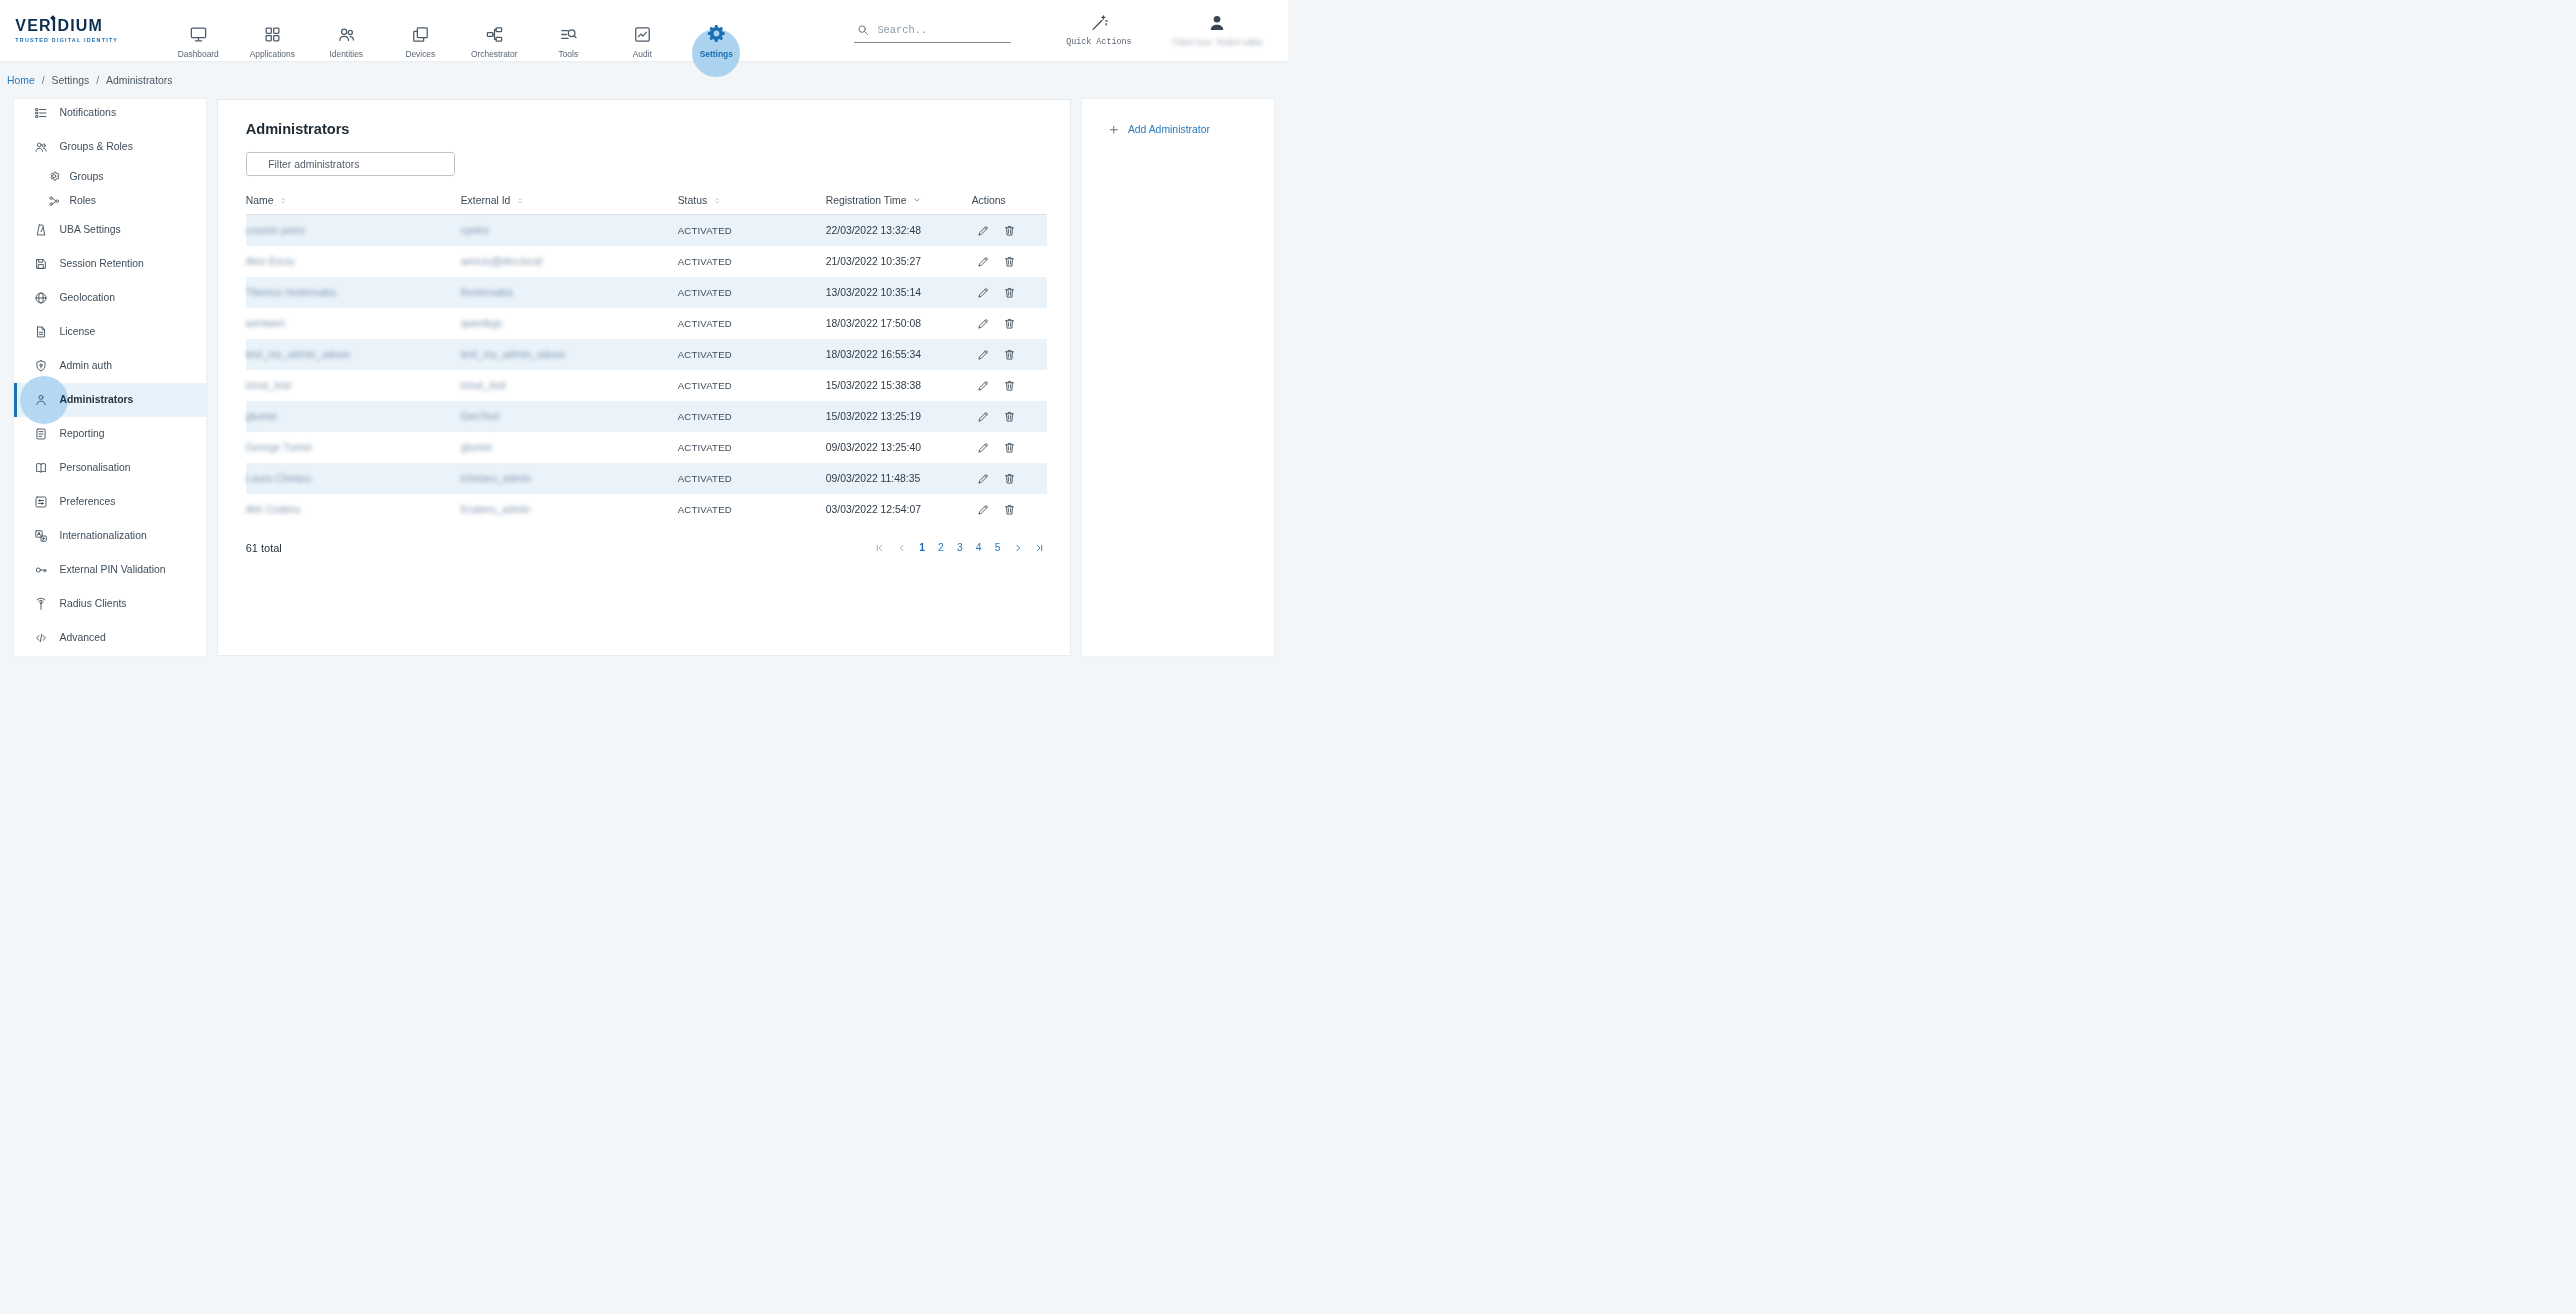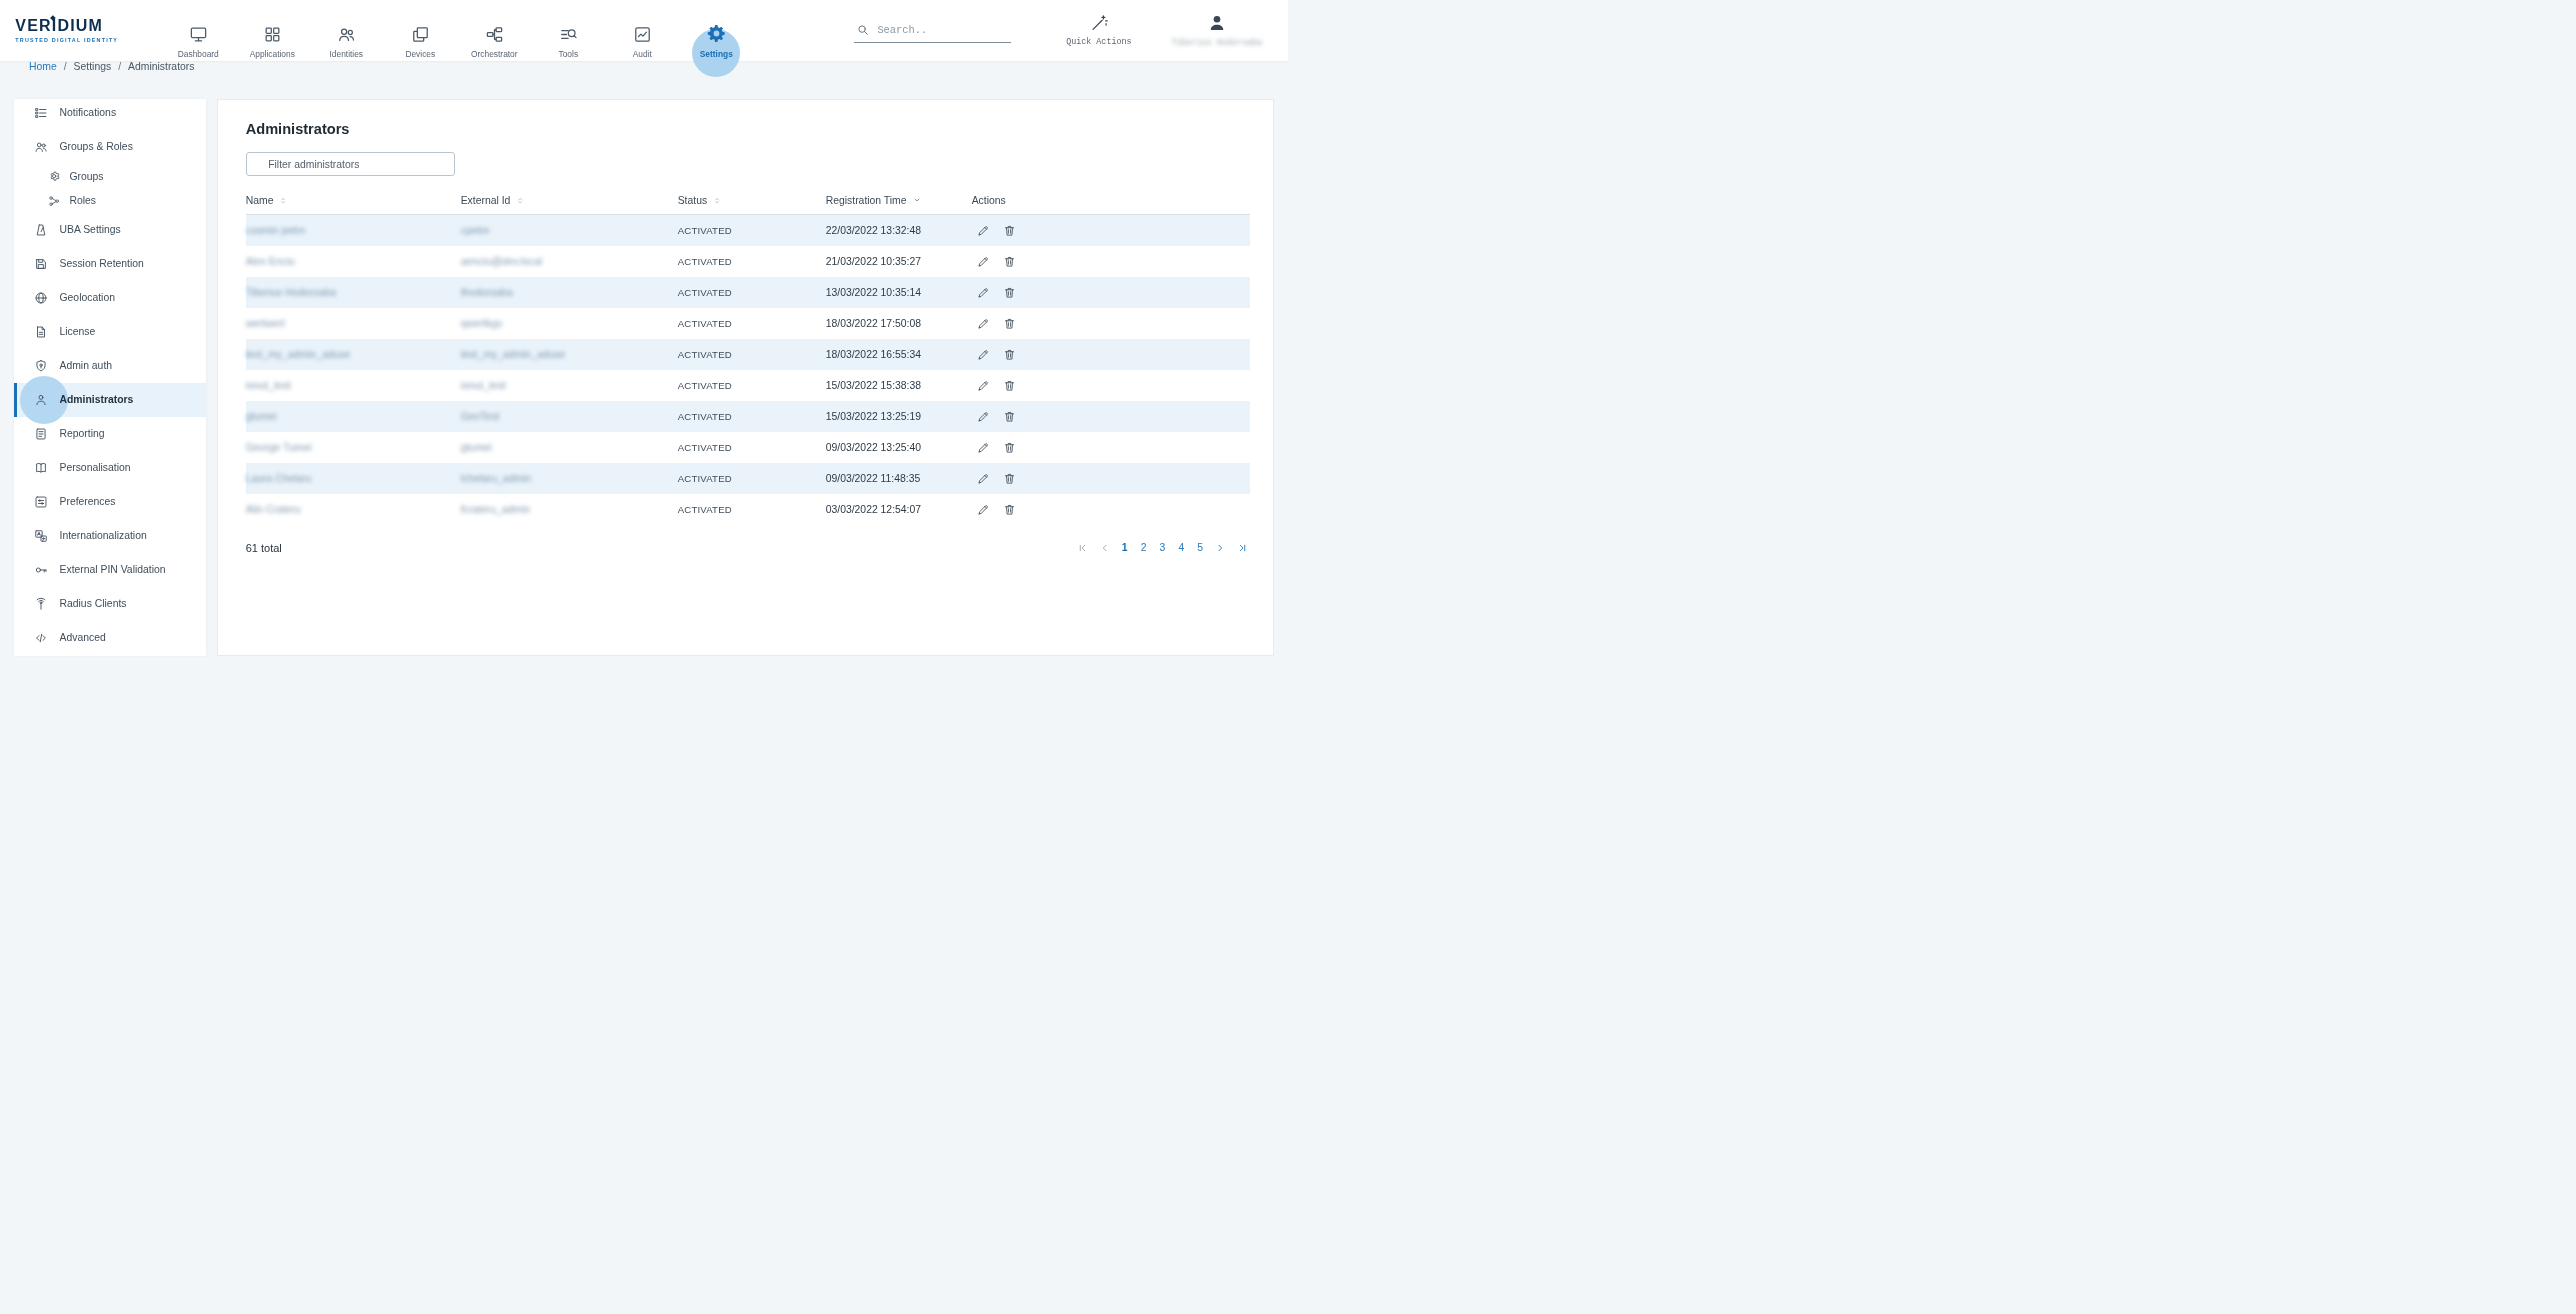--- a/index.html
+++ b/index.html
@@ -48,21 +48,21 @@
   .quick-actions { display:flex; flex-direction:column; align-items:center; margin-left:55px; cursor:pointer; }
   .quick-actions .icn { width:18.4px; height:18.4px; color:#3c4754; }
   .quick-actions span.qlabel { font-size:8.4px; color:#5a6673; margin-top:5.4px; }
   .profile { display:flex; flex-direction:column; align-items:center; margin-left:40px; cursor:pointer; }
   .profile .icn { width:20px; height:20px; color:#3a4653; }
   .profile .pname { font-size:8.4px; color:#7b8794; margin-top:4.6px; }
 
   .redacted { filter:blur(2.3px); opacity:.8; color:#62809c; }
 
   
-  .breadcrumb { height:38px; display:flex; align-items:flex-start; padding-left:29px; gap:7px; font-size:10.4px; }
+  .breadcrumb { height:38px; display:flex; align-items:center; padding-left:7px; gap:7px; font-size:10.4px; }
   .crumb-link { color:#2779bd; cursor:pointer; }
   .crumb-sep { color:#6b7884; }
   .crumb { color:#4a5763; }
 
   
   .layout { display:flex; gap:10.7px; padding:0 14px; height:557px; align-items:stretch; }
 
   
   aside.sidebar { width:192px; flex:none; background:#fff; overflow:hidden;
     box-shadow:0 0 3.1px rgba(30,50,70,.06); }
@@ -755,16 +755,26 @@
               <span class="icn">
                 <svg viewBox="0 0 24 24">
                   <path d="M8 5.5L14.5 12 8 18.5M18.5 5.5v13"></path>
                 </svg>
               </span>
             </button>
           </div>
       </div>
     </main>
 
+    <aside class="right-panel">
+      <div class="add-admin">
+        <span class="icn" id="plus-icn">
+            <svg viewBox="0 0 24 24">
+              <path d="M12 4.5v15M4.5 12h15"></path>
+            </svg>
+          </span>
+        <span class="add-label">Add Administrator</span>
+      </div>
+    </aside>
 
   </div>
 </div>
 
 
 </body></html>

